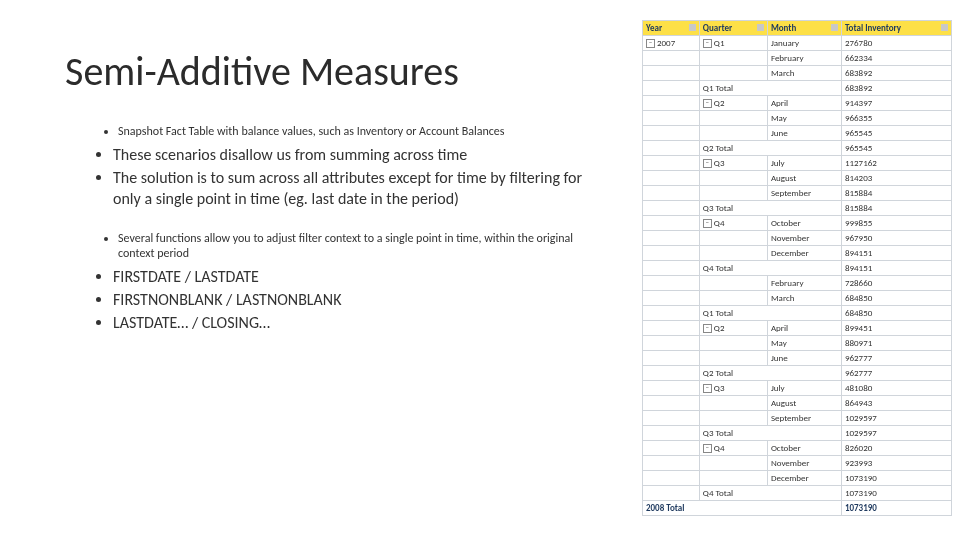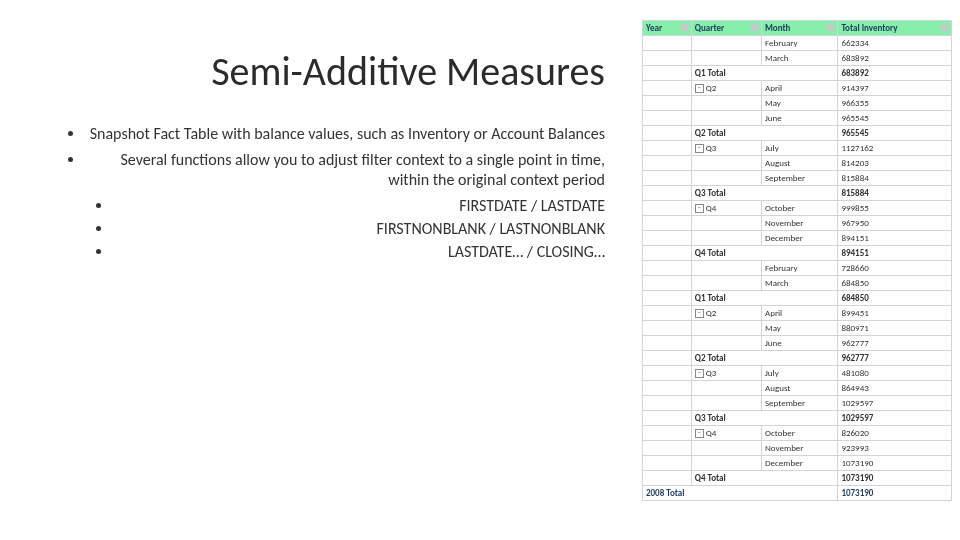--- a/index.html
+++ b/index.html
@@ -16,39 +16,39 @@
     position: relative;
     width: 960px;
     height: 540px;
     box-sizing: border-box;
   }
   .left {
     position: absolute;
     left: 65px;
     top: 50px;
     width: 540px;
-    text-align: right;
   }
   .title {
     font-size: 40px;
     font-weight: 400;
     color: #2b2b2b;
     margin: 0 0 30px 0;
     line-height: 1.1;
   }
   ul.l1 {
     list-style: disc;
     padding-left: 20px;
     margin: 0;
   }
   ul.l1 > li {
-    font-size: 16px;
+    font-size: 12px;
     line-height: 1.25;
     margin-bottom: 6px;
     color: #333;
+    margin-left: 33px;
   }
   ul.l2 {
     list-style: disc;
     padding-left: 28px;
     margin: 6px 0 22px 0;
   }
   ul.l2 > li {
     font-size: 16px;
     line-height: 1.3;
     margin-bottom: 2px;
@@ -70,21 +70,21 @@
   table.pivot th, table.pivot td {
     border: 1px solid #d0d5db;
     padding: 1px 3px;
     white-space: nowrap;
     text-align: left;
     height: 12px;
     line-height: 12px;
     background: #fff;
   }
   table.pivot th {
-    background: #86efac;
+    background: #fde047;
     font-weight: bold;
     color: #1f3a5f;
   }
   .drop {
     display: inline-block;
     width: 7px;
     height: 7px;
     background: #c8c8c8;
     float: right;
     margin-top: 2px;
@@ -99,38 +99,42 @@
     height: 7px;
     border: 1px solid #888;
     font-size: 7px;
     line-height: 6px;
     text-align: center;
     margin-right: 2px;
     color: #555;
     vertical-align: middle;
   }
   .subtotal td {
-    font-weight: bold;
+    font-weight: normal;
   }
   .yeartotal td {
     background: #dbe4ef;
     font-weight: bold;
     color: #1f3a5f;
   }
 </style>
 </head>
 <body>
 
 <div class="slide">
 
   <div class="left">
     <h1 class="title">Semi-Additive Measures</h1>
 
     <ul class="l1">
       <li>Snapshot Fact Table with balance values, such as Inventory or Account Balances</li>
+      <ul class="l2">
+        <li>These scenarios disallow us from summing across time</li>
+        <li>The solution is to sum across all attributes except for time by filtering for only a single point in time (eg. last date in the period)</li>
+      </ul>
 
       <li>Several functions allow you to adjust filter context to a single point in time, within the original context period</li>
       <ul class="l2">
         <li>FIRSTDATE / LASTDATE</li>
         <li>FIRSTNONBLANK / LASTNONBLANK</li>
         <li>LASTDATE… / CLOSING…</li>
       </ul>
     </ul>
   </div>
 
@@ -139,20 +143,26 @@
       <thead>
         <tr>
           <th><span>Year</span><span class="drop"></span></th>
           <th><span>Quarter</span><span class="drop"></span></th>
           <th><span>Month</span><span class="drop"></span></th>
           <th class="num"><span>Total Inventory</span><span class="drop"></span></th>
         </tr>
       </thead>
       <tbody id="pivot-body">
           <tr>
+            <td><span class="collapse-box">−</span>2007</td>
+            <td class="qcol"><span class="collapse-box">−</span>Q1</td>
+            <td>January</td>
+            <td class="num">276780</td>
+          </tr>
+          <tr>
             <td></td>
             <td class="qcol"></td>
             <td>February</td>
             <td class="num">662334</td>
           </tr>
           <tr>
             <td></td>
             <td class="qcol"></td>
             <td>March</td>
             <td class="num">683892</td>

